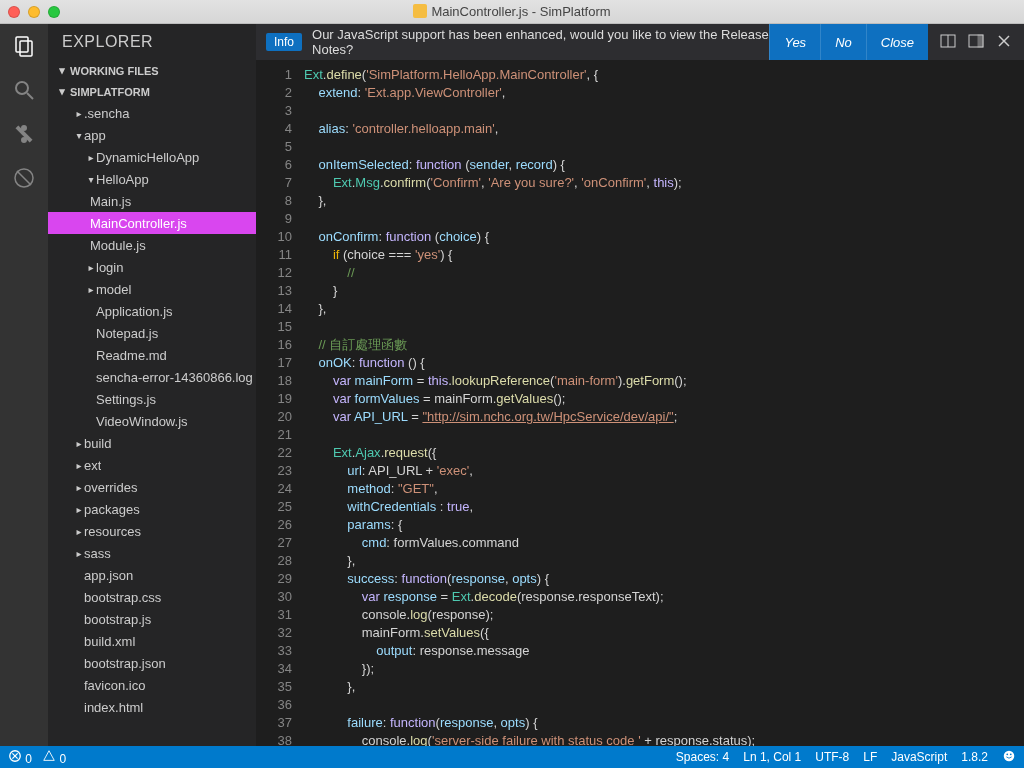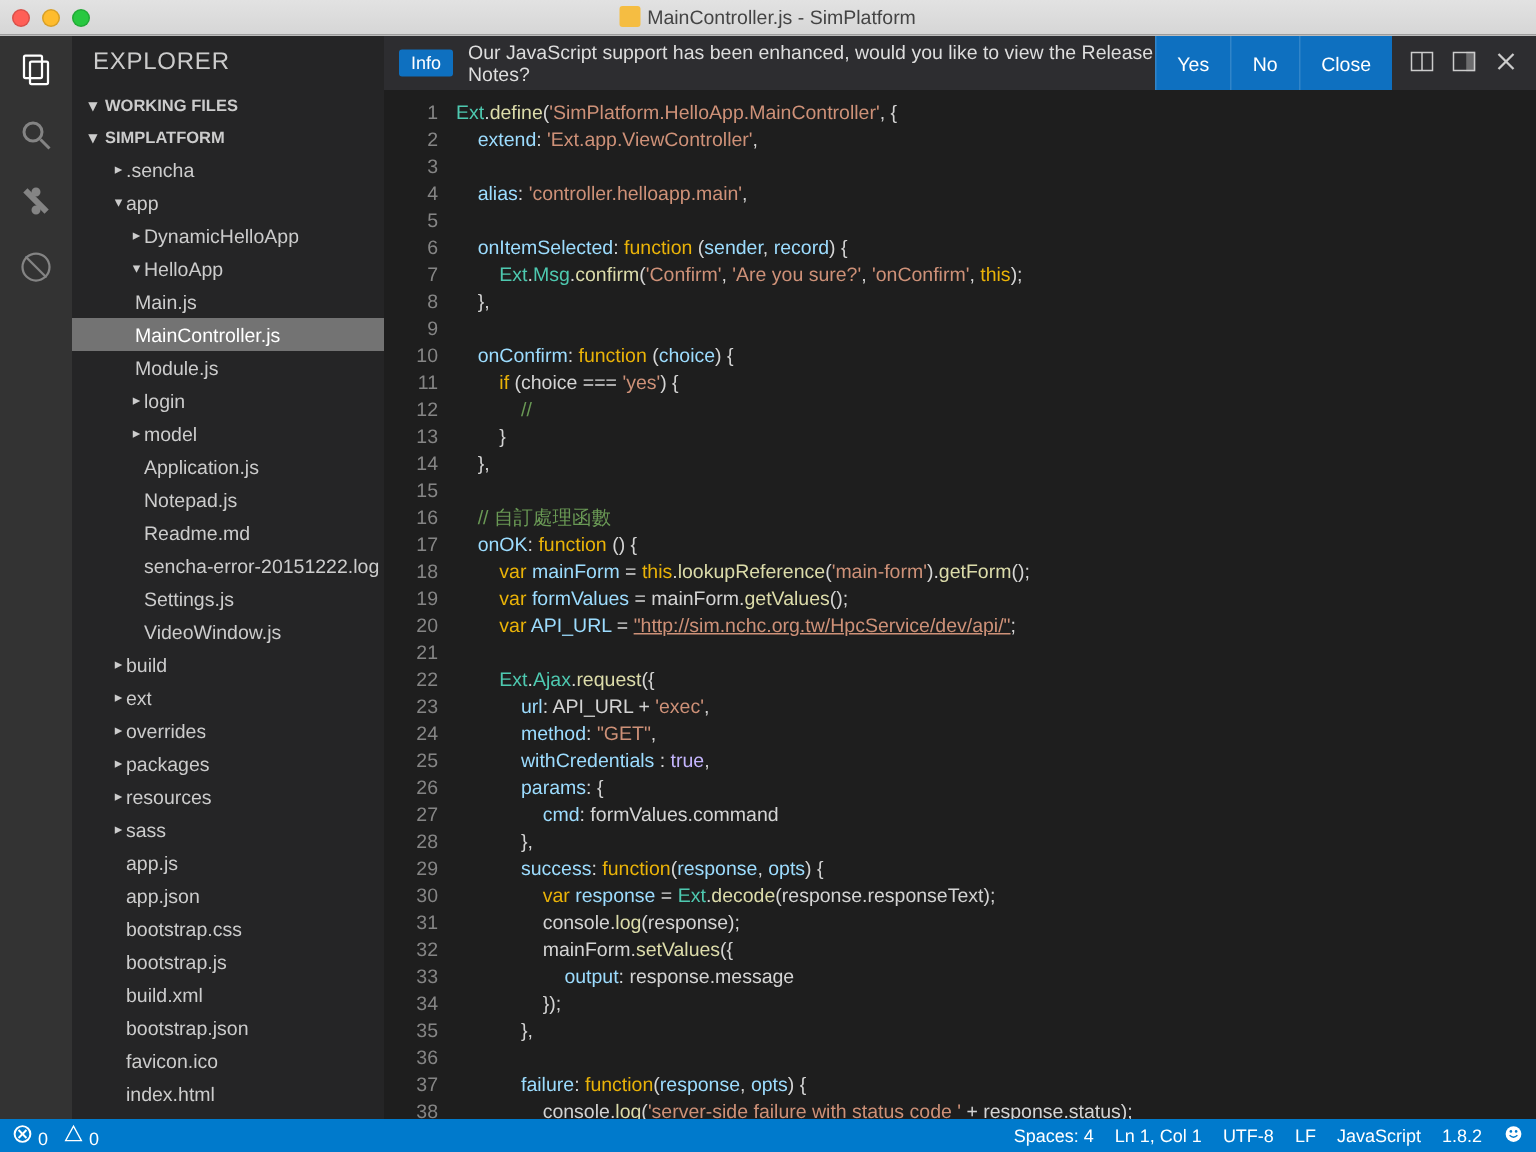--- a/index.html
+++ b/index.html
@@ -24,38 +24,38 @@
 .activitybar svg { width: 24px; height:24px; }
 
 .sidebar { width: 208px; background: #252526; display:flex; flex-direction:column; font-size:13px; color:#ccc; overflow:hidden; }
 .sidehdr { height: 36px; line-height:36px; padding-left:14px; font-size:16px; letter-spacing:0.5px; color:#ccc; }
 .section-title { font-size:11px; font-weight:bold; color:#ccc; padding:4px 0 4px 10px; display:flex; align-items:center; gap:4px; }
 .section-title .twisty { display:inline-block; width:8px; text-align:center; }
 .tree { flex:1; overflow-y:auto; }
 .node { display:flex; align-items:center; height:22px; white-space:nowrap; cursor:default; }
 .node .label { overflow:hidden; text-overflow:ellipsis; }
 .node .tw { width:10px; display:inline-block; text-align:center; color:#ccc; font-size:10px; }
-.node.sel { background:#737373; color:#fff; }.d2{padding-left:26px}.d3{padding-left:38px}.d4{padding-left:32px}
+.node.sel { background:#d946ef; color:#fff; }.d2{padding-left:26px}.d3{padding-left:38px}.d4{padding-left:32px}
 
 .editorarea { flex:1; display:flex; flex-direction:column; min-width:0; }
 
 .infobar { height:36px; background:#2d2d30; display:flex; align-items:center; font-size:13px; }
 .infobadge { background:#0e70c0; color:#fff; padding:2px 8px; margin:0 10px; font-size:12px; border-radius:2px;}
 .infotext { color:#ddd; flex:1; }
-.infobtns { display:flex; height:100%; }
+.infobtns { display:flex; height:100%;font-style:italic; }
 .infobtn { background:#0e70c0; color:#fff; padding:0 14px; display:flex; align-items:center; height:100%; border-left:1px solid rgba(255,255,255,.15);}
 .editor-actions { display:flex; gap:12px; padding:0 12px; color:#ccc; align-items:center; height:100%; }
 .editor-actions svg { width:16px; height:16px; }
 
 .editor { flex:1; display:flex; min-height:0; background:#1e1e1e; font-family: Menlo, Consolas, monospace; font-size:13px; line-height:18px; }
 .gutter { width:48px; text-align:right; color:#858585; padding:6px 12px 6px 0; user-select:none; }
 .code { flex:1; padding:6px 0; white-space:pre; overflow:hidden; color:#d4d4d4; }
 
 
-.tk-type{color:#4ec9b0}.tk-fn{color:#dcdcaa}.tk-str{color:#ce9178}.tk-key{color:#9cdcfe}.tk-kw{color:#eab308}.tk-kw2{color:#eab308}.tk-num{color:#c4b5fd}.tk-cm{color:#6a9955}.tk-pl{color:#d4d4d4}.tk-link{color:#ce9178;text-decoration:underline}
+.tk-type{color:#4ec9b0}.tk-fn{color:#dcdcaa}.tk-str{color:#ce9178}.tk-key{color:#9cdcfe}.tk-kw{color:#c4b5fd}.tk-kw2{color:#eab308}.tk-num{color:#c4b5fd}.tk-cm{color:#6a9955}.tk-pl{color:#d4d4d4}.tk-link{color:#ce9178;text-decoration:underline}
 
 .statusbar { height:22px; background:#007acc; color:#fff; display:flex; align-items:center; font-size:12px; padding:0 8px; }
 .statusbar .sl { display:flex; gap:10px; align-items:center; }
 .statusbar .sr { margin-left:auto; display:flex; gap:14px; align-items:center; }
 .statusbar svg{width:14px;height:14px}
 
 
 ::-webkit-scrollbar{width:10px}::-webkit-scrollbar-thumb{background:#424242}
 </style>
 </head>
@@ -154,21 +154,21 @@
           <div class="node d3">
             <span class="tw"></span>
             <span class="label">Notepad.js</span>
           </div>
           <div class="node d3">
             <span class="tw"></span>
             <span class="label">Readme.md</span>
           </div>
           <div class="node d3">
             <span class="tw"></span>
-            <span class="label">sencha-error-20151222.log</span>
+            <span class="label">sencha-error-14360866.log</span>
           </div>
           <div class="node d3">
             <span class="tw"></span>
             <span class="label">Settings.js</span>
           </div>
           <div class="node d3">
             <span class="tw"></span>
             <span class="label">VideoWindow.js</span>
           </div>
           <div class="node d2">
@@ -187,24 +187,20 @@
             <span class="tw">▸</span>
             <span class="label">packages</span>
           </div>
           <div class="node d2">
             <span class="tw">▸</span>
             <span class="label">resources</span>
           </div>
           <div class="node d2">
             <span class="tw">▸</span>
             <span class="label">sass</span>
-          </div>
-          <div class="node d2">
-            <span class="tw"></span>
-            <span class="label">app.js</span>
           </div>
           <div class="node d2">
             <span class="tw"></span>
             <span class="label">app.json</span>
           </div>
           <div class="node d2">
             <span class="tw"></span>
             <span class="label">bootstrap.css</span>
           </div>
           <div class="node d2">

